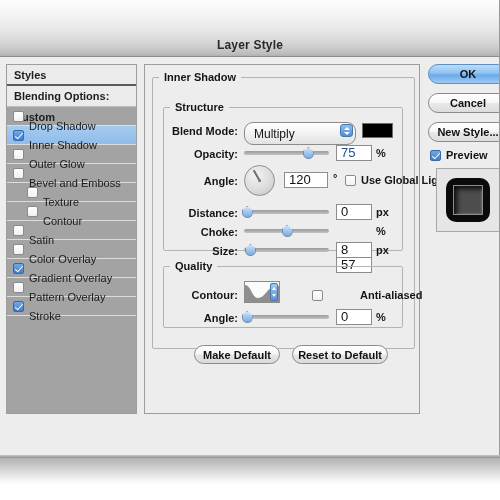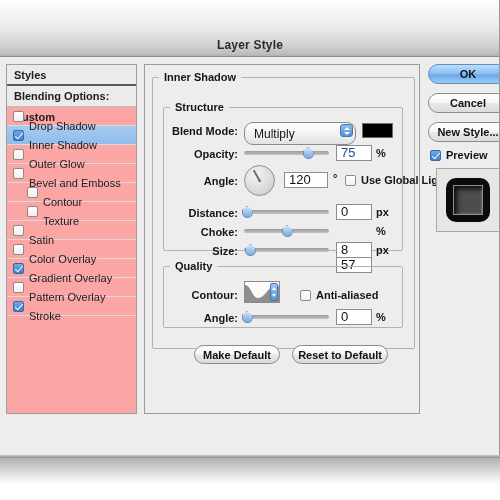--- a/index.html
+++ b/index.html
@@ -54,21 +54,21 @@
     height: 401px;
     background: #ededed;
   }
 
   
   #styles-panel {
     position: absolute;
     left: 6px; top: 7px;
     width: 131px;
     height: 350px;
-    background: #fca5a5;
+    background: #a3a3a3;
     border: 1px solid #9d9d9d;
     box-sizing: border-box;
   }
   .styles-header {
     height: 21px;
     line-height: 21px;
     padding-left: 7px;
     font-size: 11px;
     font-weight: bold;
     color: #1d1d1d;
@@ -438,25 +438,25 @@
           <div class="fx-row">
             <span class="cb"></span>
             <span class="fx-label">Outer Glow</span>
           </div>
           <div class="fx-row">
             <span class="cb"></span>
             <span class="fx-label">Bevel and Emboss</span>
           </div>
           <div class="fx-row indent">
             <span class="cb"></span>
+            <span class="fx-label">Texture</span>
+          </div>
+          <div class="fx-row indent">
+            <span class="cb"></span>
             <span class="fx-label">Contour</span>
-          </div>
-          <div class="fx-row indent">
-            <span class="cb"></span>
-            <span class="fx-label">Texture</span>
           </div>
           <div class="fx-row">
             <span class="cb"></span>
             <span class="fx-label">Satin</span>
           </div>
           <div class="fx-row">
             <span class="cb"></span>
             <span class="fx-label">Color Overlay</span>
           </div>
           <div class="fx-row">
@@ -538,21 +538,21 @@
           <legend>Quality</legend>
 
           <div class="field-label" style="left:-2px; top:17px; width:76px;">Contour:</div>
           <div class="contour-thumb" style="left:80px; top:9px;">
             <svg width="34" height="20" viewBox="0 0 34 20">
               <rect x="0" y="0" width="34" height="20" fill="#fbfbfb"></rect>
               <path d="M0,3 C6,3 7,16 13,16 C20,16 22,6 28,5 L34,4 L34,20 L0,20 Z" fill="#8e8e8e"></path>
             </svg>
             <span class="cstep"></span>
           </div>
-          <div class="inline-check" style="left:136px; top:17px;">
+          <div class="inline-check" style="left:148px; top:17px;gap:32px;">
             <span class="cb"></span>
             <span>Anti-aliased</span>
           </div>
 
           <div class="field-label" style="left:-2px; top:40px; width:76px;">Angle:</div>
           <div class="slider" style="left:80px; top:38px; width:85px;">
             <div class="track"></div>
             <div class="knob" style="left:3%;"></div>
           </div>
           <div class="numfield" style="left:172px; top:37px; width:36px;">0</div>

